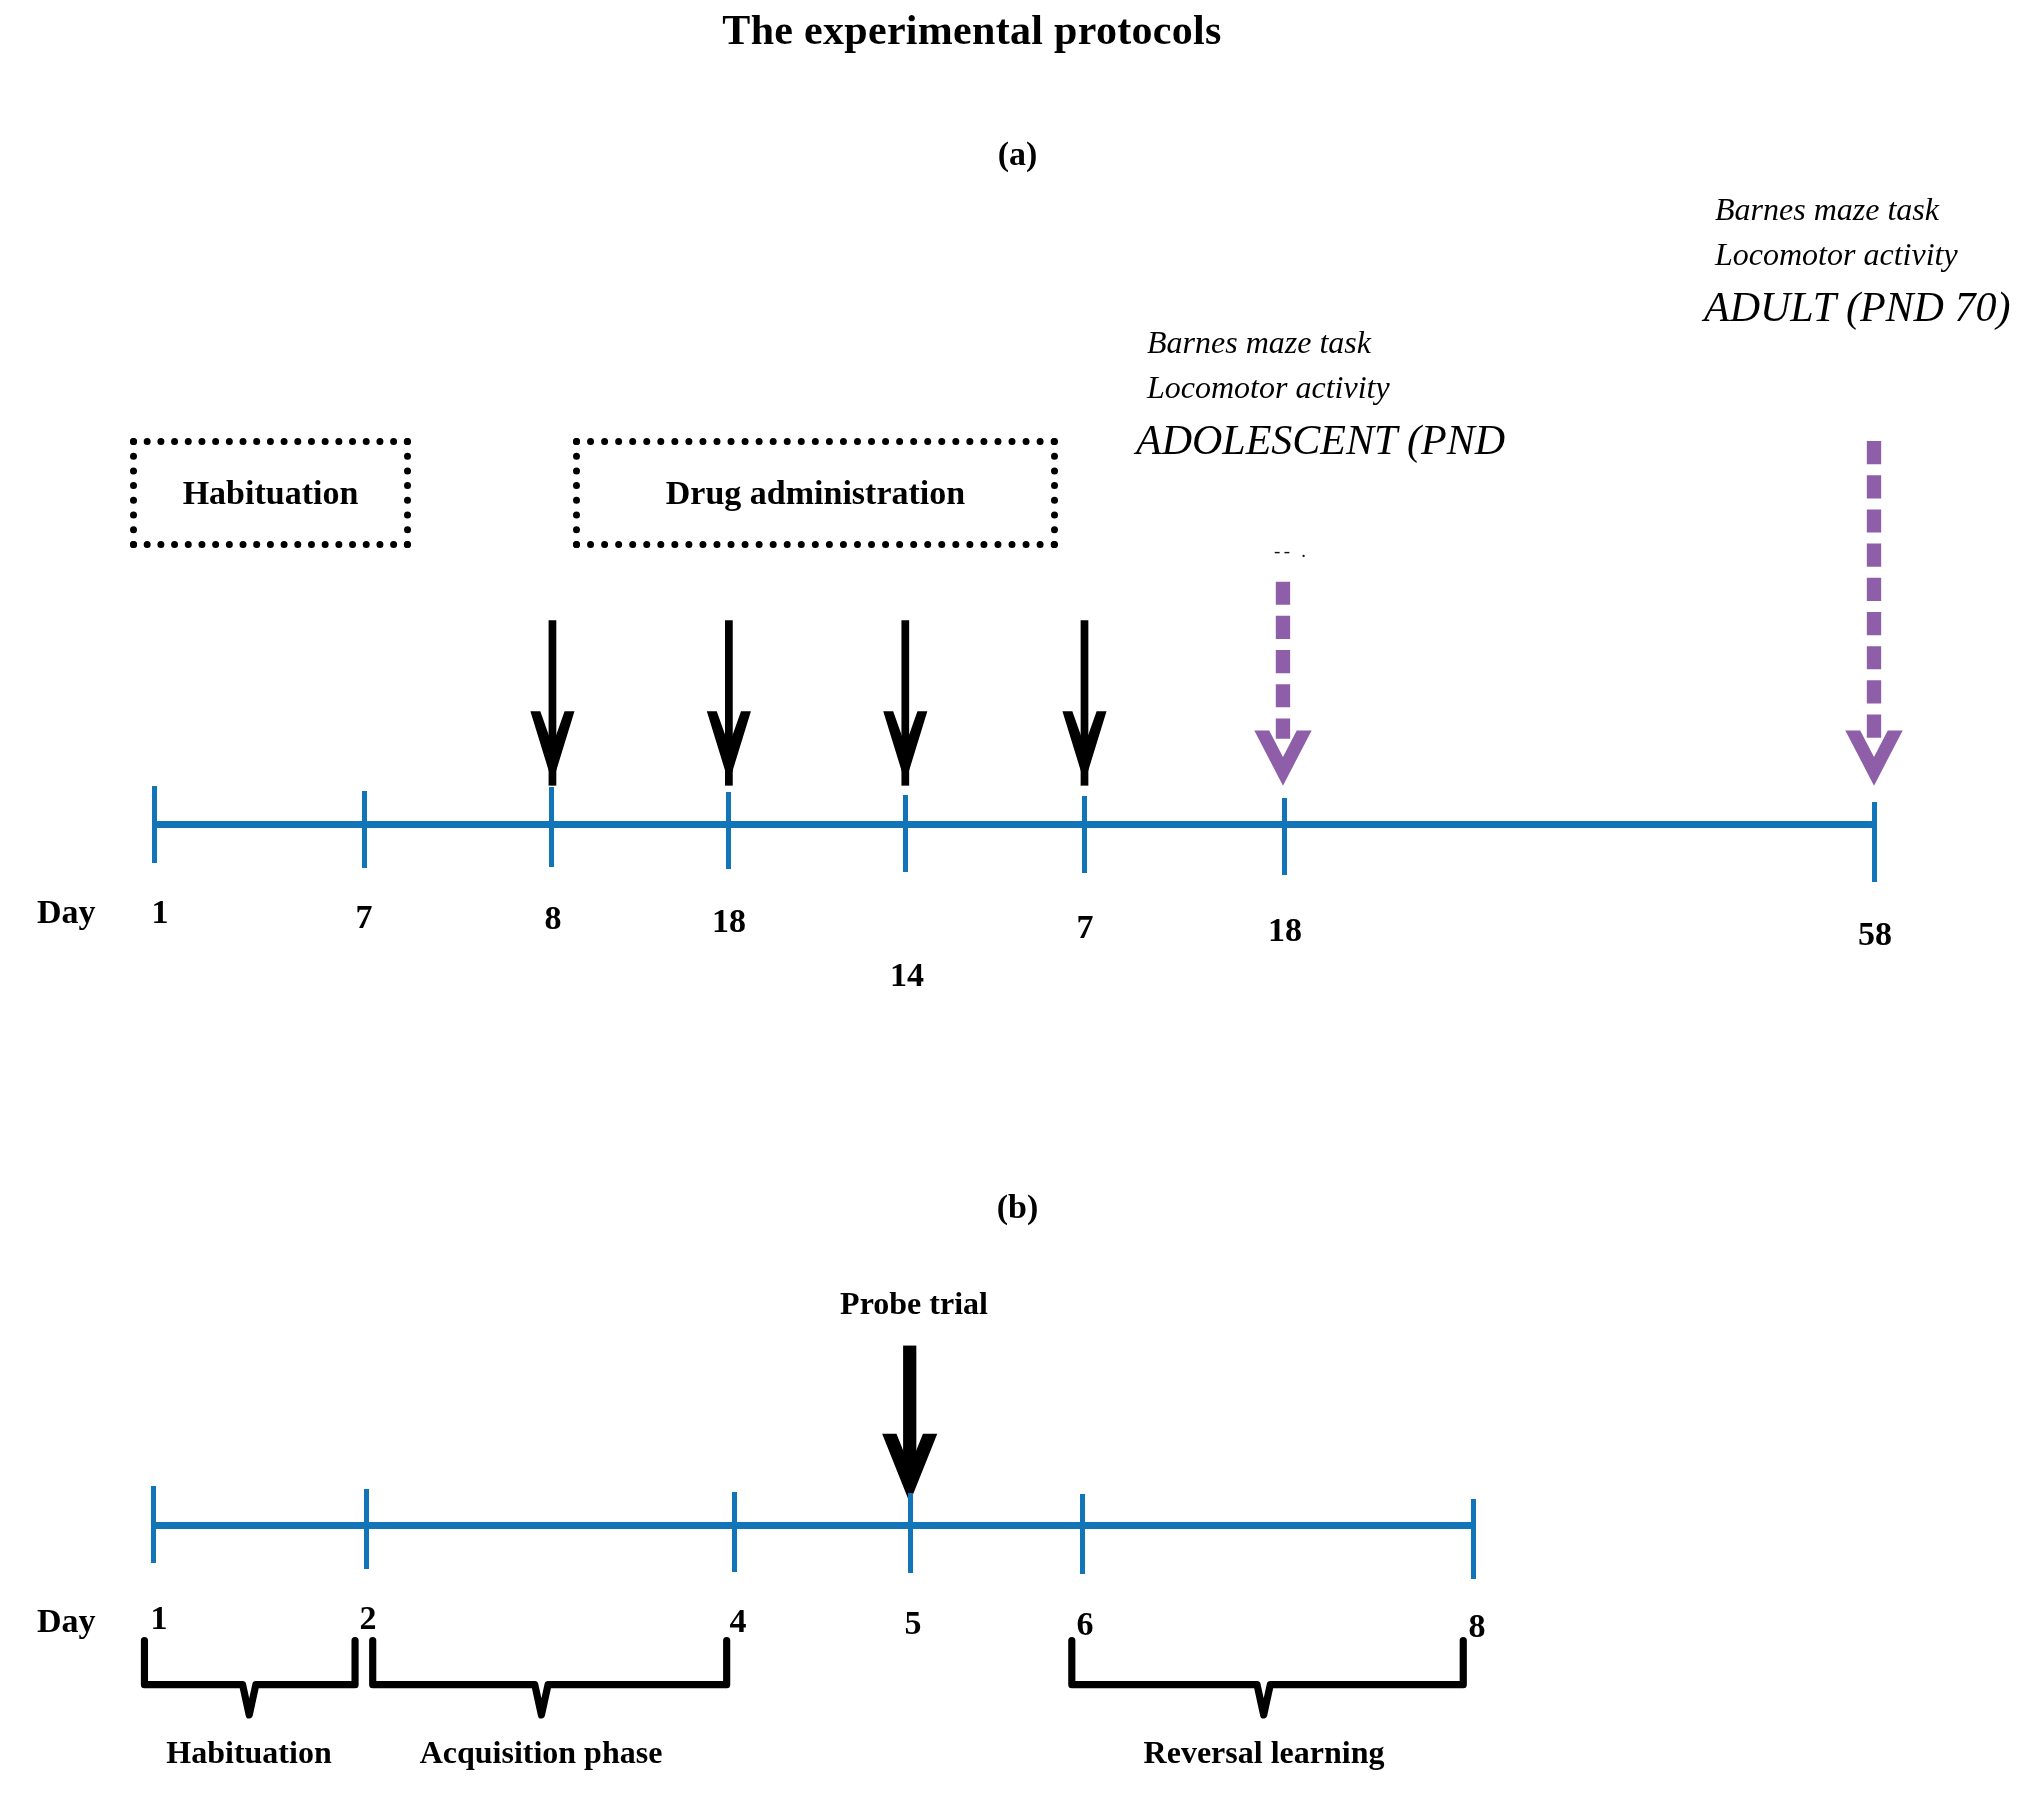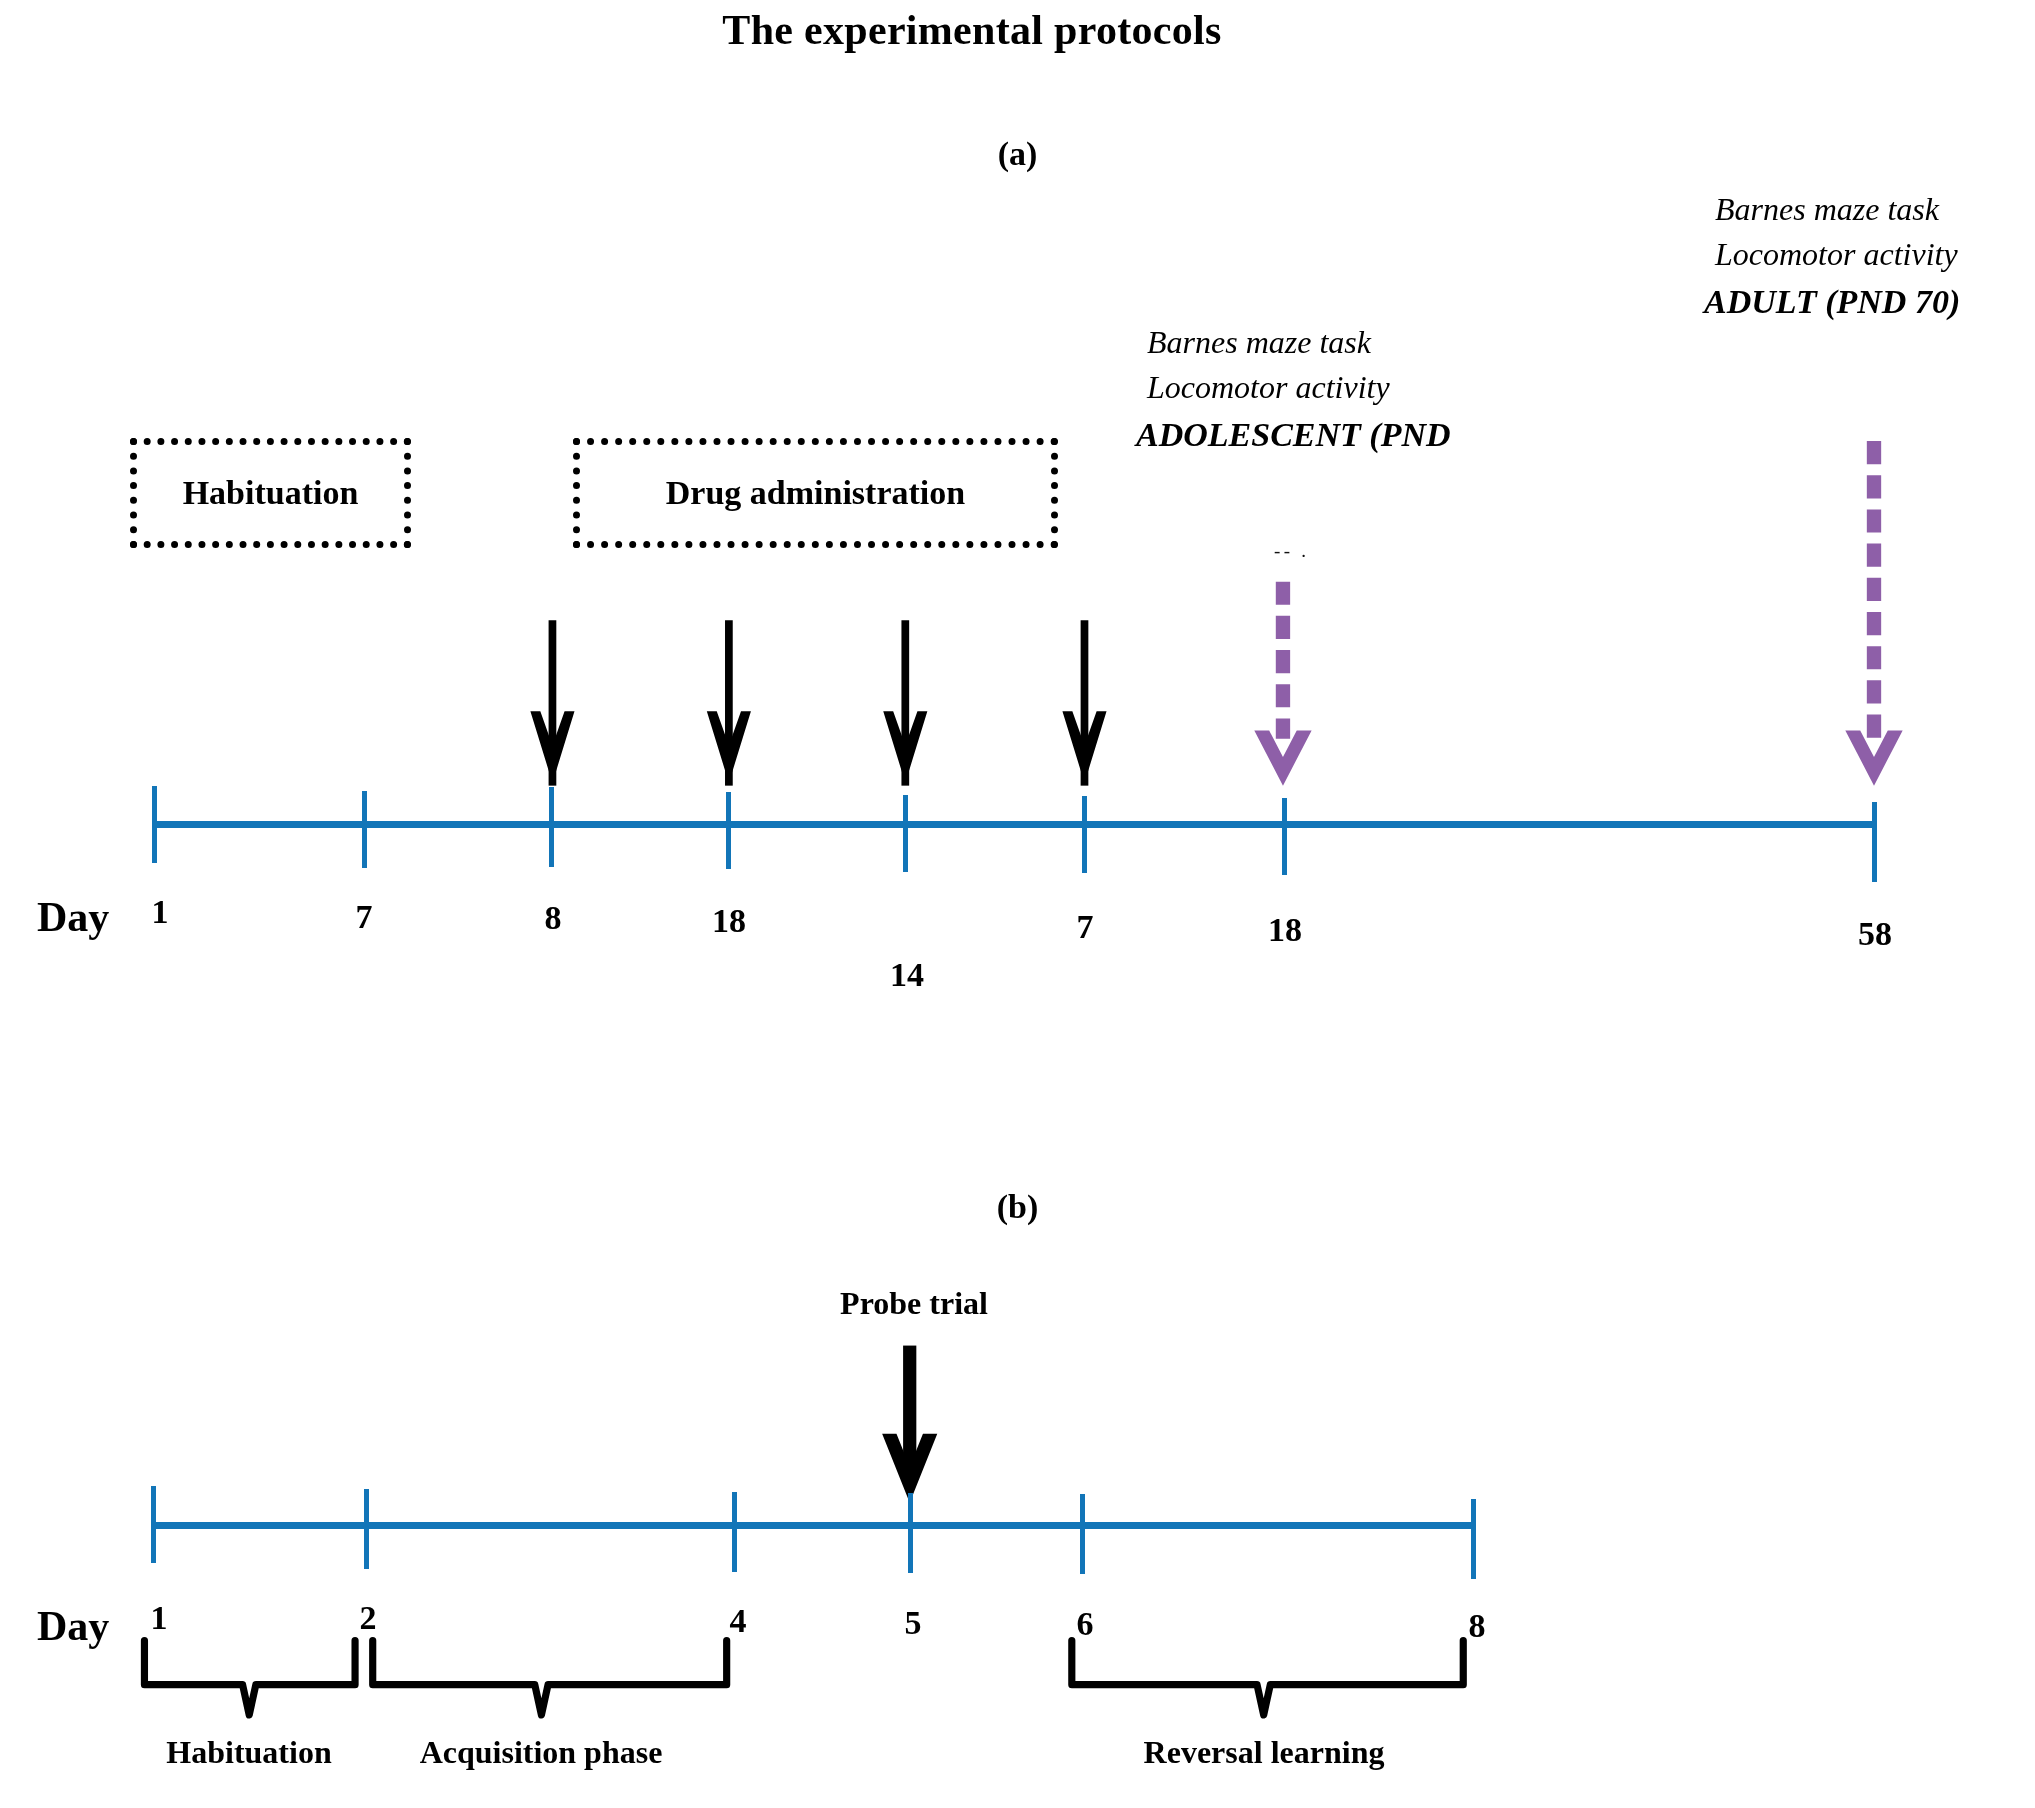--- a/index.html
+++ b/index.html
@@ -29,41 +29,41 @@
     font-size:34px;font-weight:bold;
     background:#ffffff;
     box-sizing:border-box;
   }
   #habituation-box{left:130px;top:438px;width:281px;height:110px;}
   #drug-box{left:573px;top:438px;width:485px;height:110px;}
 
   
   .annot{line-height:1.42;}
   .annot .ital{font-style:italic;font-size:32px;white-space:nowrap;}
-  .annot .bolditalic{font-style:italic;font-weight:bold;font-size:34px;white-space:nowrap;}
+  .annot .bolditalic{font-style:italic;font-weight:normal;font-size:42px;white-space:nowrap;}
 
   #adolescent-annotation{left:1136px;top:320px;text-align:left;}
   #adolescent-annotation .ital{display:block;padding-left:11px;}
   #adult-annotation{left:1704px;top:187px;text-align:left;}
   #adult-annotation .ital{display:block;padding-left:11px;}
   #adolescent-tail{left:1274px;top:540px;font-size:19px;letter-spacing:3.3px;color:#111;}
 
   
   .axis-line{
     background:#1275B8;height:7.2px;
   }
   .tick{
     position:absolute;background:#1275B8;width:5px;
   }
 
   
   svg.overlay{position:absolute;left:0;top:0;overflow:visible;}
 
   
-  .day-word{font-size:42px;font-weight:bold;}
+  .day-word{font-size:34px;font-weight:bold;}
   .day-num{
     position:absolute;font-size:34px;font-weight:bold;
     transform:translateX(-50%);white-space:nowrap;
   }
 
   
   .brace-label{
     position:absolute;font-size:32px;font-weight:bold;
     transform:translateX(-50%);white-space:nowrap;
   }

